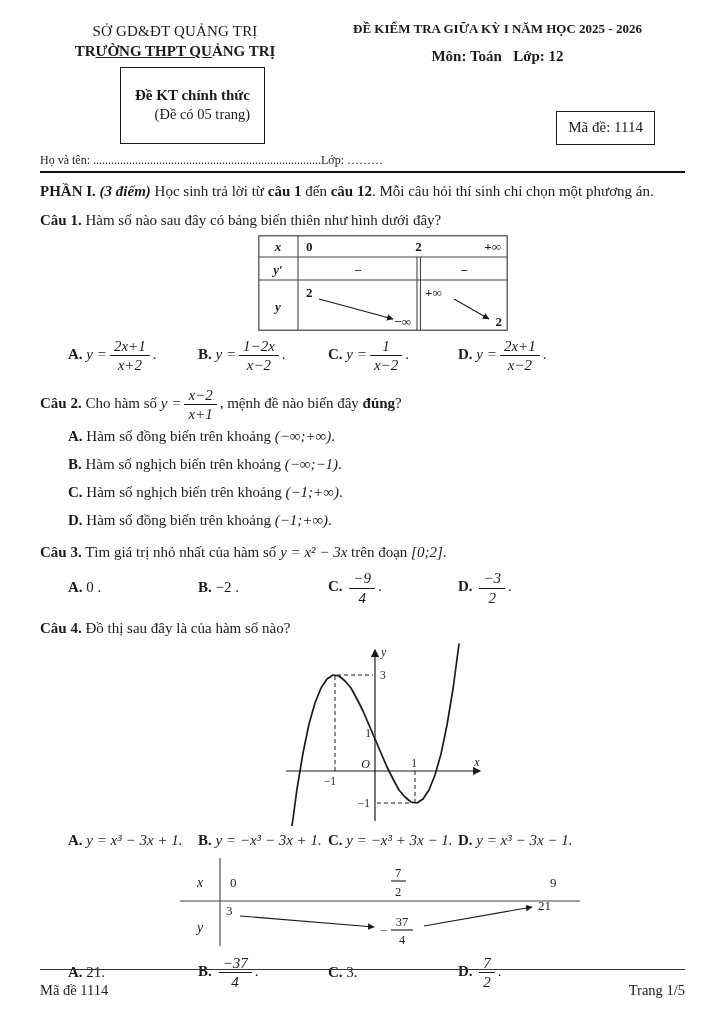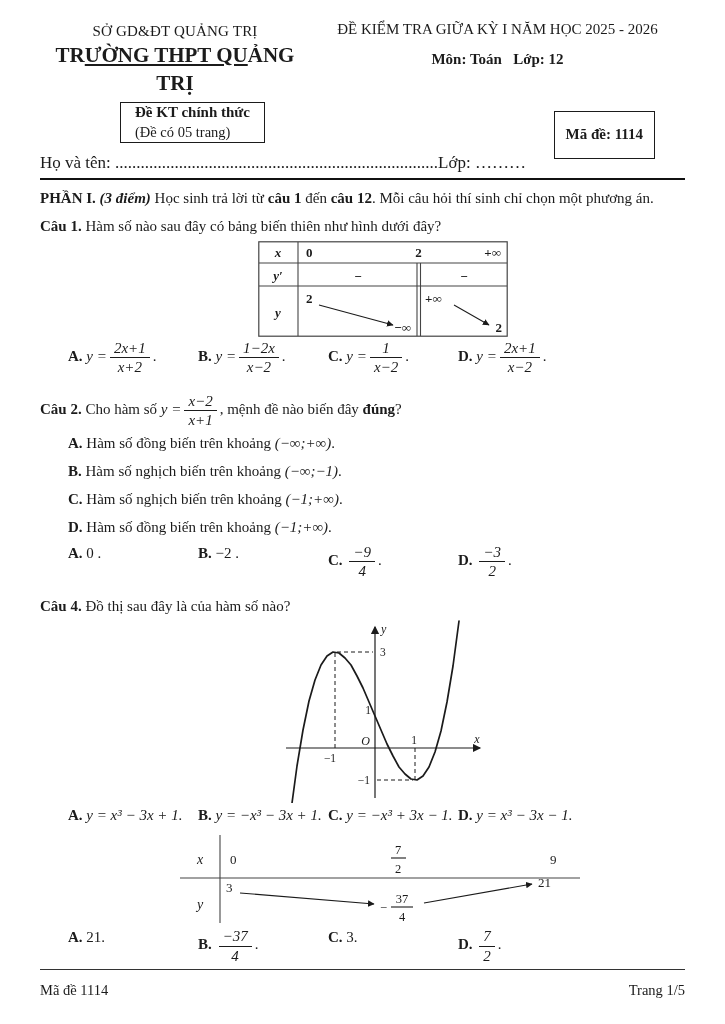--- a/index.html
+++ b/index.html
@@ -2,39 +2,39 @@
 <html><head>
 <meta charset="utf-8">
 <style>
   html,body{margin:0;padding:0;background:#fff;}
   body{width:725px;height:1024px;overflow:hidden;font-family:"Liberation Serif",serif;color:#1b1b1b;font-size:15px;line-height:1.32;}
   .page{position:relative;width:725px;height:1024px;box-sizing:border-box;padding:20px 40px 0 40px;}
   b{font-weight:bold;}
   .hdr{display:flex;}
   .hdr-left{width:270px;text-align:center;padding-top:2px;}
   .hdr-left .l1{font-size:15px;letter-spacing:.2px;}
-  .hdr-left .l2{font-weight:bold;font-size:21px;}
+  .hdr-left .l2{font-weight:bold;font-size:15px;}
   .u{text-decoration:underline;}
   .hdr-right{flex:1;text-align:center;}
-  .hdr-right .t1{font-weight:normal;font-size:15px;}
+  .hdr-right .t1{font-weight:bold;font-size:13px;}
   .hdr-right .t2{font-weight:bold;font-size:15px;margin-top:10px;}
   .hdr-right .t3{font-style:italic;font-size:14.5px;margin-top:2px;}
-  .official-box{display:inline-block;border:1.6px solid #1b1b1b;text-align:left;padding:0 14px;margin:5px 0 0 35px;}
+  .official-box{display:inline-block;border:1.6px solid #1b1b1b;text-align:right;padding:18px 14px;margin:5px 0 0 35px;}
   .official-box .b1{font-weight:bold;}
   .official-box .b2{font-size:14.5px;}
-  .code-box{position:absolute;top:111px;right:70px;border:1.6px solid #1b1b1b;padding:13px 11px;font-weight:bold;}
-  .name-line{margin-top:9px;font-size:17px;white-space:nowrap;overflow:hidden;}
+  .code-box{position:absolute;top:111px;right:70px;border:1.6px solid #1b1b1b;padding:6px 11px;font-weight:normal;}
+  .name-line{margin-top:9px;font-size:12px;white-space:nowrap;overflow:hidden;}
   .top-rule{border:none;border-top:2.6px solid #111;margin:3px 0 0 0;}
   .part{margin-top:9px;}
   .q-title{margin-top:9px;}
   .math{font-style:italic;}
   .frac{display:inline-block;text-align:center;vertical-align:middle;line-height:1.08;margin:0 3px;font-style:italic;}
   .frac .fnum{display:block;padding:0 4px 1px 4px;border-bottom:1.2px solid #1b1b1b;}
   .frac .fden{display:block;padding:1px 4px 0 4px;}
-  .opts{display:flex;align-items:flex-start;margin:3px 0 2px 28px;min-height:24px;font-family:Liberation Serif, serif;}
+  .opts{display:flex;align-items:center;margin:3px 0 2px 28px;min-height:24px;font-family:Liberation Serif, serif;}
   .opts.tall{min-height:44px;}
   .opt{flex:0 0 130px;width:130px;white-space:nowrap;}
   .opt:last-child{flex:1;}
   .optline{margin:2px 0 2px 28px;min-height:26px;display:flex;align-items:center;}
   svg{display:block;}
   svg text{font-family:"Liberation Serif",serif;fill:#1b1b1b;}
   .bbt1{margin:4px 0 2px 218px;}
   .bbt2{margin:3px 0 2px 140px;}
   .graph{margin:2px 0 0 240px;}
   .footer{position:absolute;left:40px;right:40px;top:969px;border-top:1.4px solid #333;display:flex;justify-content:space-between;padding-top:11px;font-size:14.5px;}
@@ -113,20 +113,23 @@
   <div class="optline">
       <span><b>B.</b><span> Hàm số nghịch biến trên khoảng </span><span class="math">(−∞;−1)</span><span>.</span></span>
     </div>
   <div class="optline">
       <span><b>C.</b><span> Hàm số nghịch biến trên khoảng </span><span class="math">(−1;+∞)</span><span>.</span></span>
     </div>
   <div class="optline">
       <span><b>D.</b><span> Hàm số đồng biến trên khoảng </span><span class="math">(−1;+∞)</span><span>.</span></span>
     </div>
 
+  <div class="q-title">
+    <b>Câu 3.</b><span> Tìm giá trị nhỏ nhất của hàm số </span><span class="math">y = x² − 3x</span><span> trên đoạn </span><span class="math">[0;2]</span><span>.</span>
+  </div>
   <div class="opts tall">
     <div class="opt"><b>A.</b><span> 0 .</span></div>
     <div class="opt"><b>B.</b><span> −2 .</span></div>
     <div class="opt"><b>C.</b> <span class="frac"><span class="fnum">−9</span><span class="fden">4</span></span><span>.</span></div>
     <div class="opt"><b>D.</b> <span class="frac"><span class="fnum">−3</span><span class="fden">2</span></span><span>.</span></div>
   </div>
 
   <div class="q-title">
     <b>Câu 4.</b><span> Đồ thị sau đây là của hàm số nào?</span>
   </div>

